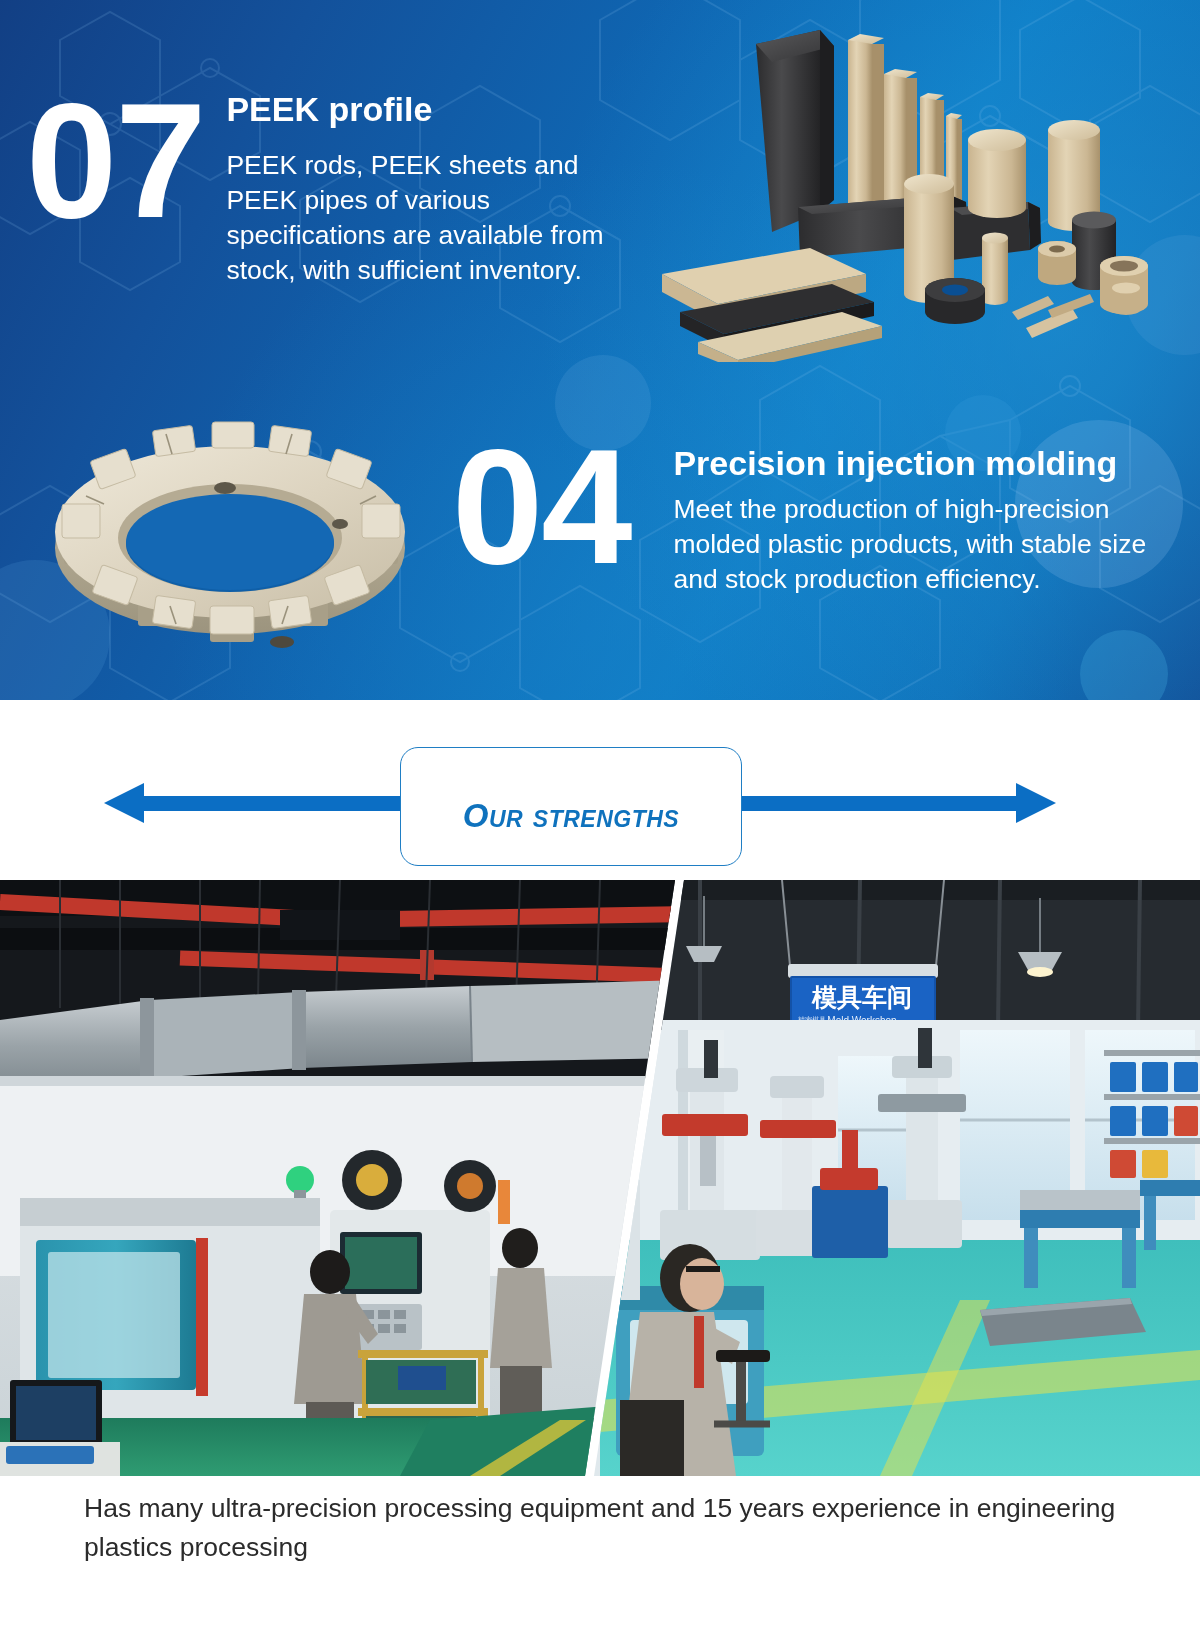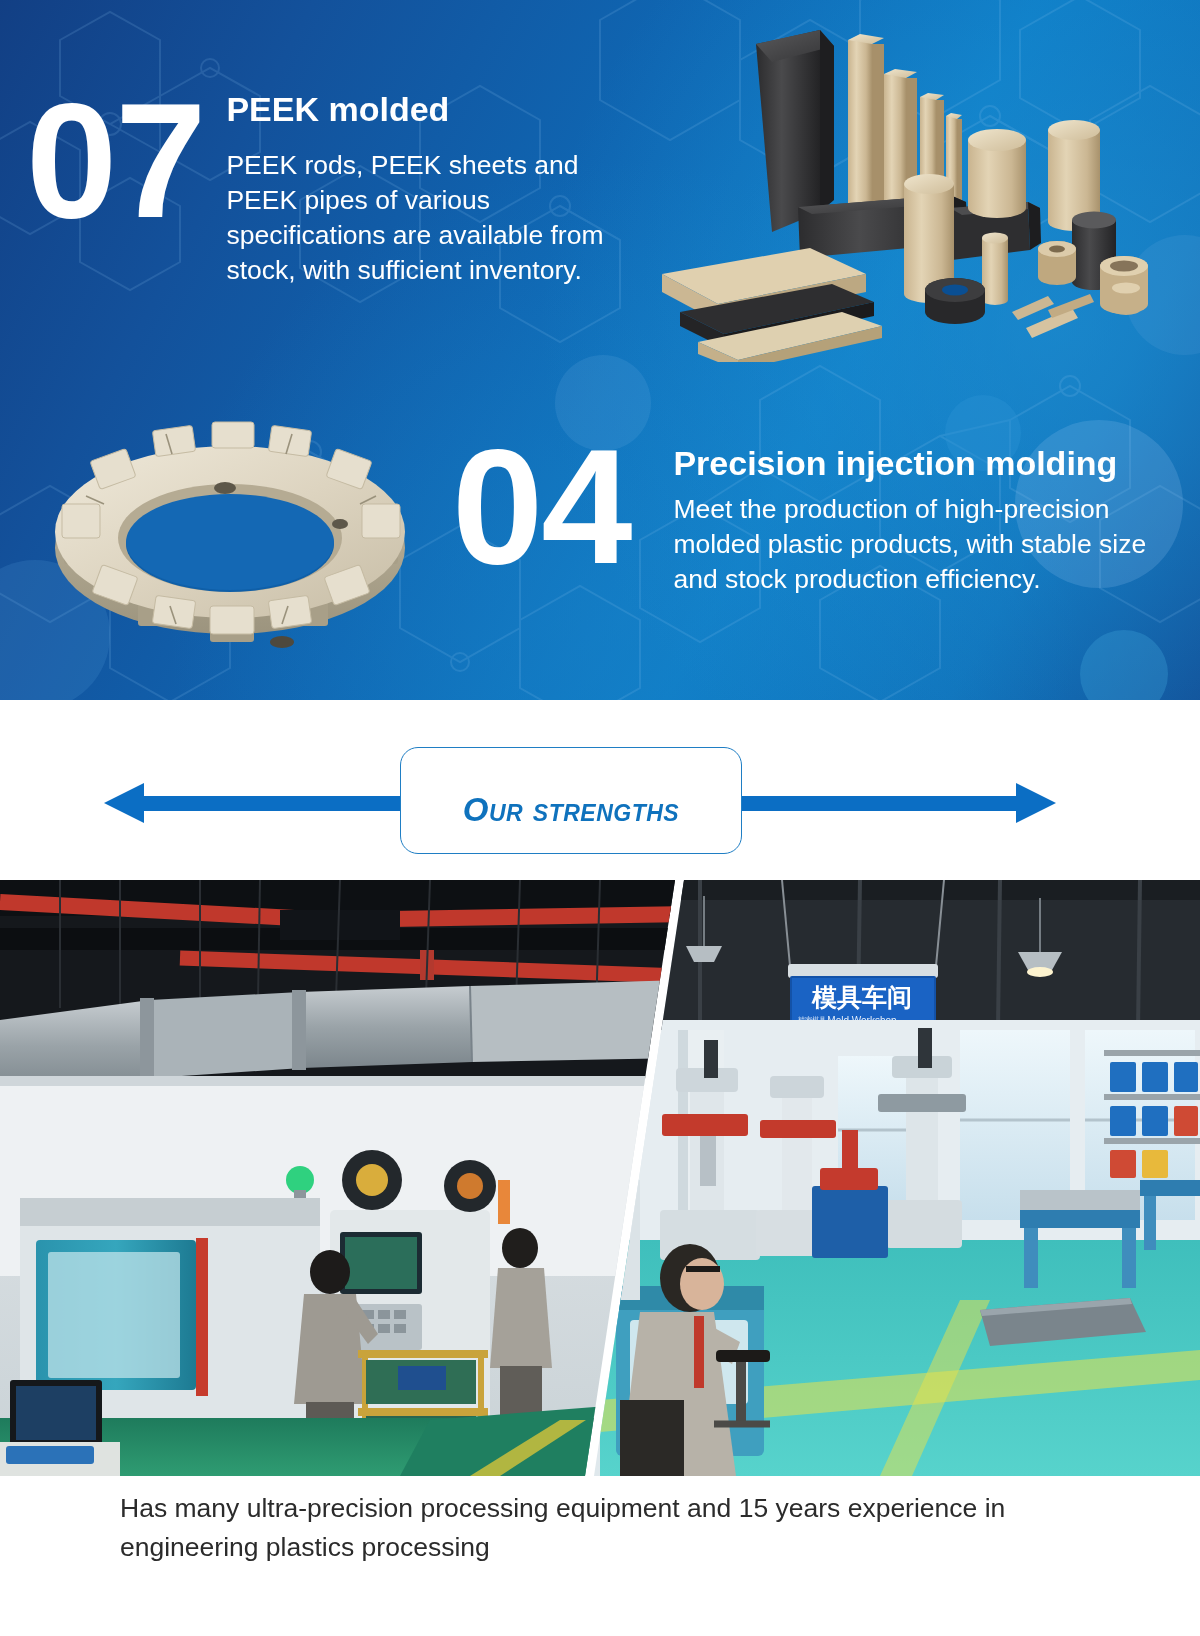--- a/index.html
+++ b/index.html
@@ -56,40 +56,40 @@
   
   #peek-gear { position:absolute; left:20px; top:392px; width:420px; height:280px; }
 
   
   .strengths {
     position:absolute; left:0; top:700px; width:1200px; height:178px;
     background:#ffffff;
   }
   .arrow-wrap { position:absolute; left:0; top:0; width:1200px; height:178px; }
   .strengths-box {
-    position:absolute; left:400px; top:747px; width:342px; height:107px;
+    position:absolute; left:400px; top:747px; width:342px; height:119px;
     border:1.6px solid #1f7ec4; border-radius:18px; background:#ffffff;
     display:flex; align-items:center; justify-content:center;
   }
   .strengths-label {
     font-size:33px; font-style:italic; font-weight:bold;
     font-variant:small-caps; color:#0f72bd; letter-spacing:.5px;
     transform:translateY(9px);
   }
 
   
   .photos { position:absolute; left:0; top:880px; width:1200px; height:596px; overflow:hidden;padding-left:40px; }
   .photo { position:absolute; top:0; height:596px; overflow:hidden; }
   .photo-left  { left:0; width:684px; clip-path:polygon(0 0, 675px 0, 585px 596px, 0 596px); }
   .photo-right { left:0; width:1200px; clip-path:polygon(684px 0, 1200px 0, 1200px 596px, 594px 596px); }
   .ph-inner { position:absolute; inset:0; }
 
   .caption {
     position:absolute; left:0; top:1489px; width:1200px;
-    padding:0 120px; font-size:26.5px; color:#2b2b2b; line-height:1.48;
+    padding:0 84px; font-size:26.5px; color:#2b2b2b; line-height:1.48;
   }
 </style>
 </head>
 <body>
 
 <section class="hero">
 
   <svg class="hex-layer" viewBox="0 0 1200 700" preserveAspectRatio="none">
     <g fill="none" stroke="#8fc4ee" stroke-width="2" opacity=".55">
       <polygon points="60,40 110,12 160,40 160,96 110,124 60,96"></polygon>
@@ -275,21 +275,21 @@
           <polygon points="78,330 222,300 262,314 118,348" fill="#ded0b0"></polygon>
          <polygon points="78,330 118,348 118,358 78,342" fill="#c4b08a"></polygon>
          <polygon points="118,348 262,314 262,326 118,358" fill="#b5a179"></polygon>
         </g>
     </svg>
   </div>
 
   <div class="row" id="block03">
     <div class="num">07</div>
     <div class="txt">
-      <div class="blk-title">PEEK molded</div>
+      <div class="blk-title">PEEK profile</div>
       <div class="blk-body">PEEK rods, PEEK sheets and PEEK pipes of various specifications are available from stock, with sufficient inventory.</div>
     </div>
   </div>
 
   <div id="peek-gear">
     <svg viewBox="0 0 420 280" width="420" height="280">
       <defs>
         <linearGradient id="gTop" x1="0" y1="0" x2="1" y2="1">
           <stop offset="0" stop-color="#efe9da"></stop>
             <stop offset=".5" stop-color="#ddd4c0"></stop>

